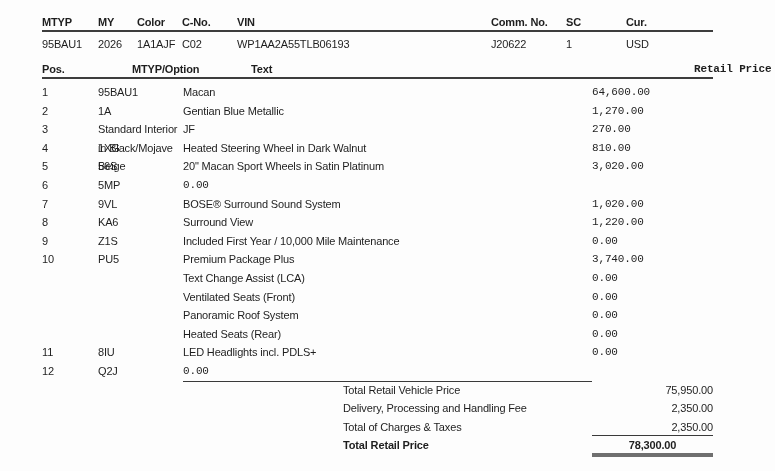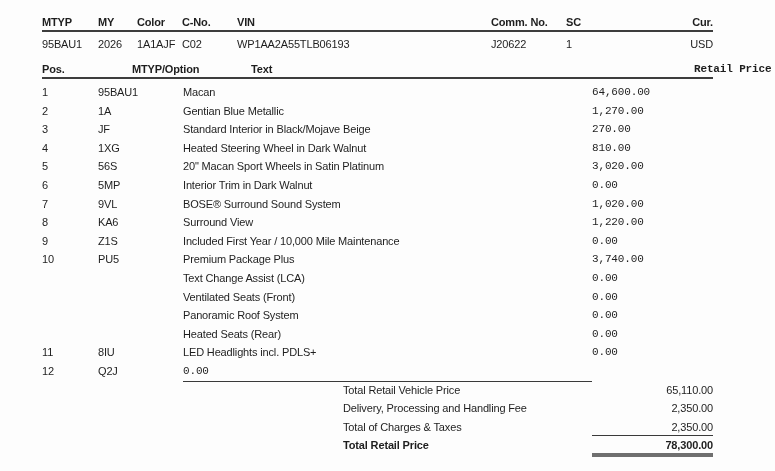--- a/index.html
+++ b/index.html
@@ -30,21 +30,21 @@
   .t1.head {
     font-weight: 700;
     line-height: 12px;
     padding-bottom: 2px;
     border-bottom: 2px solid #3d3d3d;
   }
   .t1.data {
     margin-top: 6px;
     line-height: 12px;
   }
-  .t1 .c:last-child { text-align: right; }
+  .t1 .c:last-child { }
 
   
   .t2 {
     display: grid;
     grid-template-columns: 56px 85px 409px 121px;
     width: 671px;
   }
   .t2.head {
     margin-top: 13px;
     font-weight: 700;
@@ -70,20 +70,21 @@
   .total-row .tv {
     margin-left: auto;
     width: 121px;
     text-align: right;
   }
   .total-row.underline .tv { border-bottom: 1.5px solid #3a3a3a; }
   .total-row.grand { font-weight: 700; }
   .total-row.grand .tv {
     position: relative;
     border-bottom: 2px solid #6f6f6f;
+    text-align: center;
   }
   .total-row.grand .tv::after {
     content: "";
     position: absolute;
     left: 0; right: 0; bottom: -4px;
     border-top: 2px solid #6f6f6f;
   }
 </style>
 </head>
 <body>
@@ -127,40 +128,39 @@
         <span class="c price">64,600.00</span>
       </div>
       <div class="t2 row">
         <span class="c pos">2</span>
         <span class="c code">1A</span>
         <span class="c text">Gentian Blue Metallic</span>
         <span class="c price">1,270.00</span>
       </div>
       <div class="t2 row">
         <span class="c pos">3</span>
+        <span class="c text">Standard Interior in Black/Mojave Beige</span>
         <span class="c code">JF</span>
-        <span class="c text">Standard Interior in Black/Mojave Beige</span>
         <span class="c price">270.00</span>
       </div>
       <div class="t2 row">
         <span class="c pos">4</span>
         <span class="c code">1XG</span>
         <span class="c text">Heated Steering Wheel in Dark Walnut</span>
         <span class="c price">810.00</span>
       </div>
       <div class="t2 row">
         <span class="c pos">5</span>
         <span class="c code">56S</span>
         <span class="c text">20" Macan Sport Wheels in Satin Platinum</span>
         <span class="c price">3,020.00</span>
       </div>
       <div class="t2 row">
         <span class="c pos">6</span>
         <span class="c code">5MP</span>
-        <span class="c text">Interior Trim in Dark Walnut</span>
         <span class="c price">0.00</span>
       </div>
       <div class="t2 row">
         <span class="c pos">7</span>
         <span class="c code">9VL</span>
         <span class="c text">BOSE® Surround Sound System</span>
         <span class="c price">1,020.00</span>
       </div>
       <div class="t2 row">
         <span class="c pos">8</span>
@@ -213,21 +213,21 @@
       <div class="t2 row row-underline">
         <span class="c pos">12</span>
         <span class="c code">Q2J</span>
         <span class="c price">0.00</span>
       </div>
     </div>
 
     <div class="totals">
       <div class="total-row">
         <span class="tl">Total Retail Vehicle Price</span>
-        <span class="tv">65,110.00</span>
+        <span class="tv">75,950.00</span>
       </div>
       <div class="total-row">
         <span class="tl">Delivery, Processing and Handling Fee</span>
         <span class="tv">2,350.00</span>
       </div>
       <div class="total-row underline">
         <span class="tl">Total of Charges &amp; Taxes</span>
         <span class="tv">2,350.00</span>
       </div>
       <div class="total-row grand">

